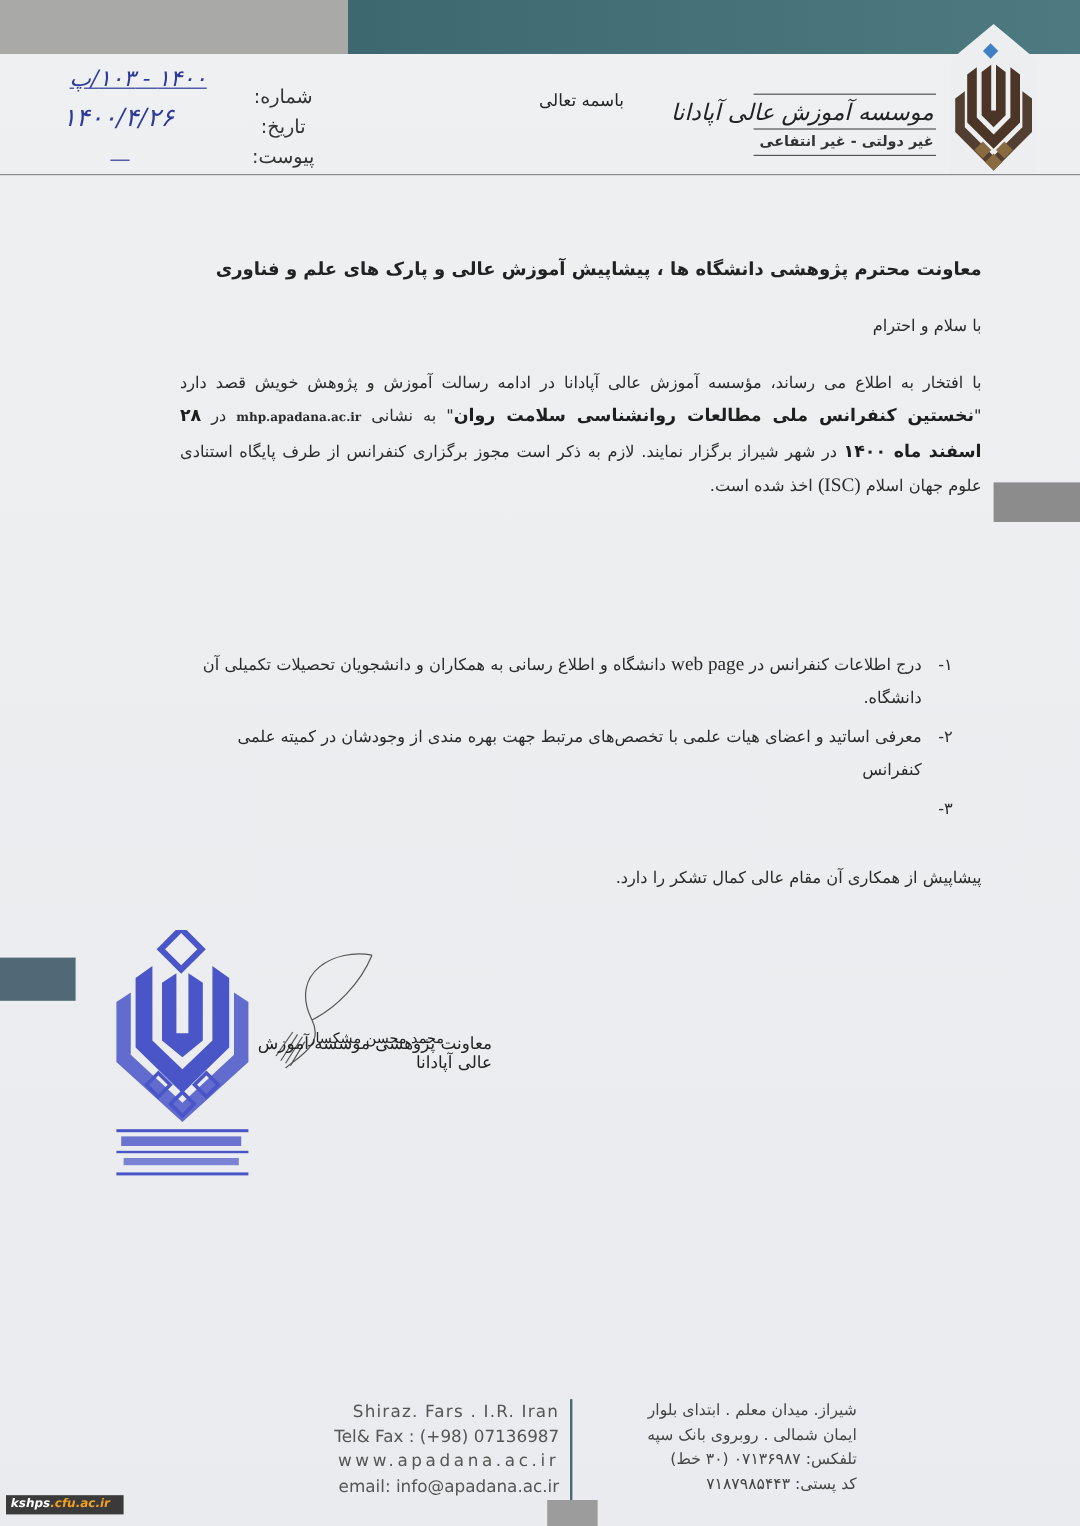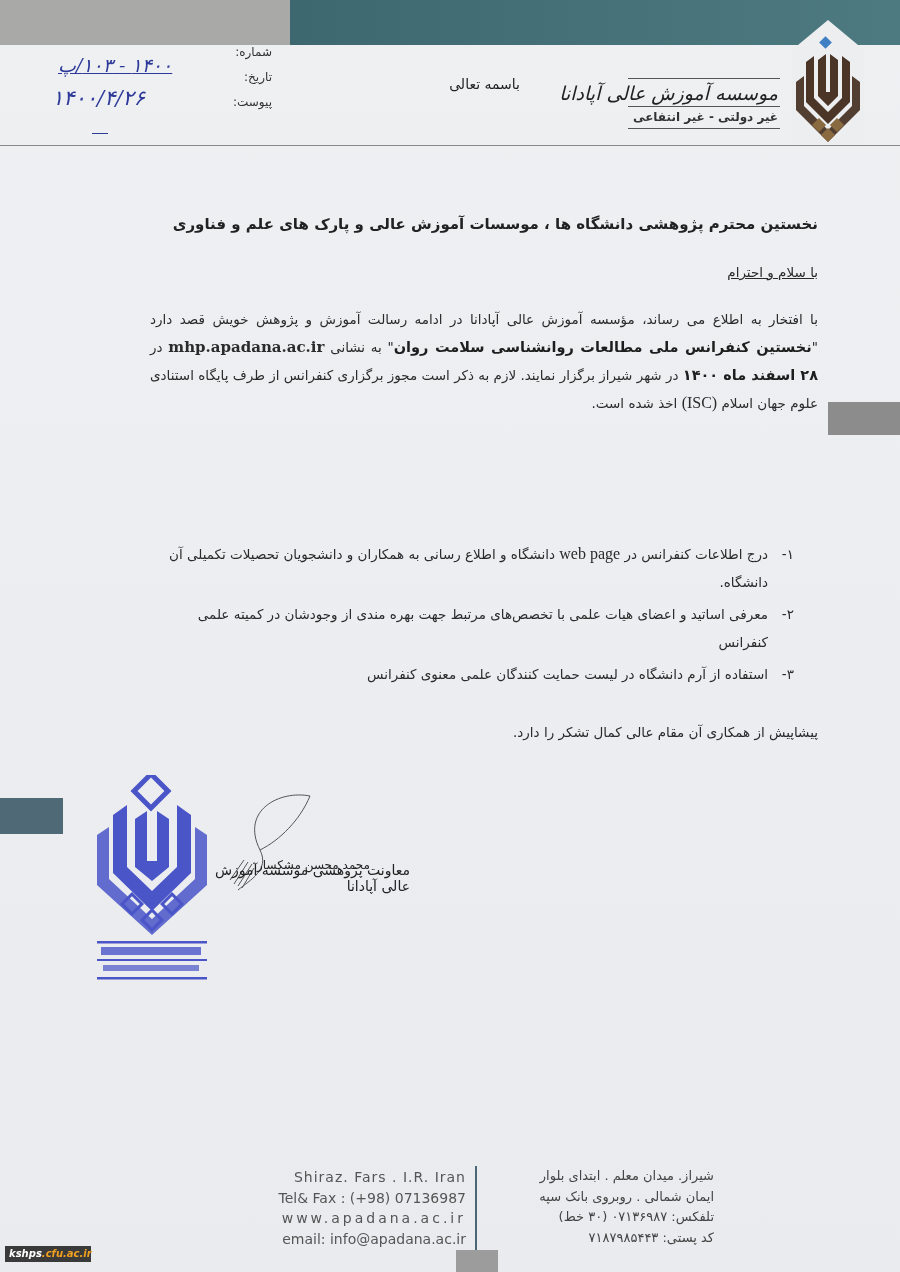--- a/index.html
+++ b/index.html
@@ -13,56 +13,56 @@
   
   .band-gray { position: absolute; left: 0; top: 0; width: 290px; height: 45px; background: #a9a9a7; }
   .band-teal { position: absolute; left: 290px; top: 0; width: 610px; height: 45px; background: linear-gradient(90deg, #3e6870, #4d7a80); }
   
   .logo { position: absolute; left: 792px; top: 20px; width: 72px; height: 124px; }
   .inst-block { position: absolute; left: 628px; top: 78px; width: 152px; direction: rtl; }
   .inst-line { border-top: 1.5px solid #555; }
   .inst-name { font-family: "DejaVu Serif", serif; font-style: italic; font-size: 19px; color: #222; padding: 3px 2px 2px; white-space: nowrap; }
   .inst-sub { font-size: 12px; font-weight: bold; color: #333; padding: 3px 2px 4px; white-space: nowrap; }
   .basmala { position: absolute; left: 420px; top: 76px; width: 100px; direction: rtl; text-align: right; font-size: 14px; color: #222; }
-  .meta { position: absolute; left: 200px; top: 40px; width: 72px; direction: rtl; text-align: right; font-size: 12px; line-height: 25px; color: #333; }
+  .meta { position: absolute; left: 200px; top: 68px; width: 72px; direction: rtl; text-align: center; font-size: 16px; line-height: 25px; color: #333; }
   .hand { position: absolute; font-family: "DejaVu Serif", serif; font-style: italic; color: #2e3a9a; direction: rtl; white-space: nowrap; }
   .hand-number { left: 58px; top: 54px; font-size: 19px; text-decoration: underline; }
   .hand-date { left: 52px; top: 86px; font-size: 21px; }
   .hand-dash { position: absolute; left: 92px; top: 133px; width: 16px; height: 0; border-top: 1.5px solid #2e3a9a; }
   .header-rule { position: absolute; left: 0; top: 145px; width: 900px; border-top: 1px solid #8a8a8a; }
   
   .rtl { direction: rtl; text-align: right; position: absolute; }
   .recipient { left: 150px; top: 215px; width: 668px; font-size: 15px; font-weight: bold; color: #222; }
-  .greeting { left: 500px; top: 264px; width: 318px; font-size: 13.5px; text-decoration: underline; }
+  .greeting { left: 500px; top: 264px; width: 318px; font-size: 13.5px; }
   .para { left: 150px; width: 668px; font-size: 13.5px; line-height: 28px; color: #2b2b2b; text-align: justify; text-align-last: right; }
   .para1 { top: 305px; }
   .para2 { top: 456px; }
   .b { font-weight: bold; font-size: 14.5px; color: #1e1e1e; }
-  .latin-b { font-family: "DejaVu Serif", serif; font-weight: bold; font-size: 15px; }
+  .latin-b { font-family: "DejaVu Serif", serif; font-weight: bold; font-size: 10px; }
   .latin { font-family: "Liberation Serif", serif; font-size: 16px; }
   .list { left: 150px; top: 540px; width: 642px; font-size: 13.5px; line-height: 28px; }
   .list-item { position: relative; padding-right: 24px; margin-bottom: 4px; }
   .list-num { position: absolute; right: -2px; top: 0; }
   .closing { left: 420px; top: 724px; width: 398px; font-size: 13.5px; }
   
   .stamp { position: absolute; left: 95px; top: 775px; width: 115px; height: 210px; }
   .signature { position: absolute; left: 200px; top: 790px; width: 120px; height: 110px; }
   .sig-name { left: 250px; top: 858px; width: 120px; font-size: 12px; color: #222; }
   .sig-title { left: 200px; top: 862px; width: 210px; font-size: 14px; color: #222; }
   
   .tab-right { position: absolute; left: 828px; top: 402px; width: 72px; height: 33px; background: #8c8c8c; }
   .tab-left { position: absolute; left: 0; top: 798px; width: 63px; height: 36px; background: #4f6a76; }
   
   .footer-en { position: absolute; left: 278px; top: 1167px; width: 188px; font-size: 14px; line-height: 20.5px; color: #555; text-align: right; }
   .footer-en .sp { letter-spacing: 1px; }
   .footer-en .wide { letter-spacing: 3px; }
   .footer-div { position: absolute; left: 475px; top: 1166px; width: 2px; height: 84px; background: #4a6874; }
   .footer-tab { position: absolute; left: 456px; top: 1250px; width: 42px; height: 22px; background: #9c9c9c; }
   .footer-fa { position: absolute; left: 484px; top: 1166px; width: 230px; direction: rtl; text-align: right; font-size: 13px; line-height: 20.5px; color: #444; font-weight: normal; }
-  .watermark { position: absolute; left: 5px; top: 1246px; width: 86px; height: 16px; background: #3a3a3a; font-family: "DejaVu Sans", sans-serif; font-weight: bold; font-style: italic; font-size: 10px; line-height: 16px; padding-left: 4px; box-sizing: border-box; white-space: nowrap; }
+  .watermark { position: absolute; left: 5px; top: 1246px; width: 98px; height: 16px; background: #3a3a3a; font-family: "DejaVu Sans", sans-serif; font-weight: bold; font-style: italic; font-size: 10px; line-height: 16px; padding-left: 4px; box-sizing: border-box; white-space: nowrap; }
   .wm-a { color: #ffffff; }
   .wm-b { color: #f0a020; }
 </style>
 </head>
 <body>
 
 <div class="page">
 
   <div class="band-gray"></div>
   <div class="band-teal"></div>
@@ -92,38 +92,37 @@
     <div>شماره:</div>
     <div>تاریخ:</div>
     <div>پیوست:</div>
   </div>
   <div class="hand hand-number">۱۴۰۰ - ۱۰۳/پ</div>
   <div class="hand hand-date">۱۴۰۰/۴/۲۶</div>
   <div class="hand-dash"></div>
 
   <div class="header-rule"></div>
 
-  <div class="rtl recipient">نخستین محترم پژوهشی دانشگاه ها ، موسسات آموزش عالی و پارک های علم و فناوری</div>
+  <div class="rtl recipient">معاونت محترم پژوهشی دانشگاه ها ، پیشاپیش آموزش عالی و پارک های علم و فناوری</div>
   <div class="rtl greeting">با سلام و احترام</div>
 
   <div class="rtl para para1"><span>با افتخار به اطلاع می رساند، مؤسسه آموزش عالی آپادانا در ادامه رسالت آموزش و پژوهش خویش قصد دارد "</span><span class="b">نخستین کنفرانس ملی مطالعات روانشناسی سلامت روان</span><span>" به نشانی </span><span class="latin-b">mhp.apadana.ac.ir</span><span> در </span><span class="b">۲۸ اسفند ماه ۱۴۰۰</span><span> در شهر شیراز برگزار نمایند. لازم به ذکر است مجوز برگزاری کنفرانس از طرف پایگاه استنادی علوم جهان اسلام </span><span class="latin">(ISC)</span><span> اخذ شده است.</span></div>
 
 
   <div class="rtl list">
     <div class="list-item">
       <span class="list-num">۱-</span>
       <span>درج اطلاعات کنفرانس در </span><span class="latin">web page</span><span> دانشگاه و اطلاع رسانی به همکاران و دانشجویان تحصیلات تکمیلی آن دانشگاه.</span>
     </div>
     <div class="list-item">
       <span class="list-num">۲-</span>
       <span>معرفی اساتید و اعضای هیات علمی با تخصص‌های مرتبط جهت بهره مندی از وجودشان در کمیته علمی کنفرانس</span>
     </div>
     <div class="list-item">
       <span class="list-num">۳-</span>
-      <span>استفاده از آرم دانشگاه در لیست حمایت کنندگان علمی معنوی کنفرانس</span>
     </div>
   </div>
 
   <div class="rtl closing">پیشاپیش از همکاری آن مقام عالی کمال تشکر را دارد.</div>
 
   <svg class="stamp" viewBox="0 0 115 210" fill="#4a55c8">
     <rect x="44" y="4" width="24" height="24" transform="rotate(45 56 16)" fill="none" stroke="#4a55c8" stroke-width="5"></rect>
     <path d="M18 40 L32 30 L32 92 L57 116 L82 92 L82 30 L96 40 L96 98 L57 136 L18 98 Z"></path>
     <path d="M2 60 L14 52 L14 104 L57 144 L100 104 L100 52 L112 60 L112 110 L57 160 L2 110 Z" opacity="0.85"></path>
     <path d="M40 44 L52 36 L52 86 L62 86 L62 36 L74 44 L74 92 L57 106 L40 92 Z"></path>

